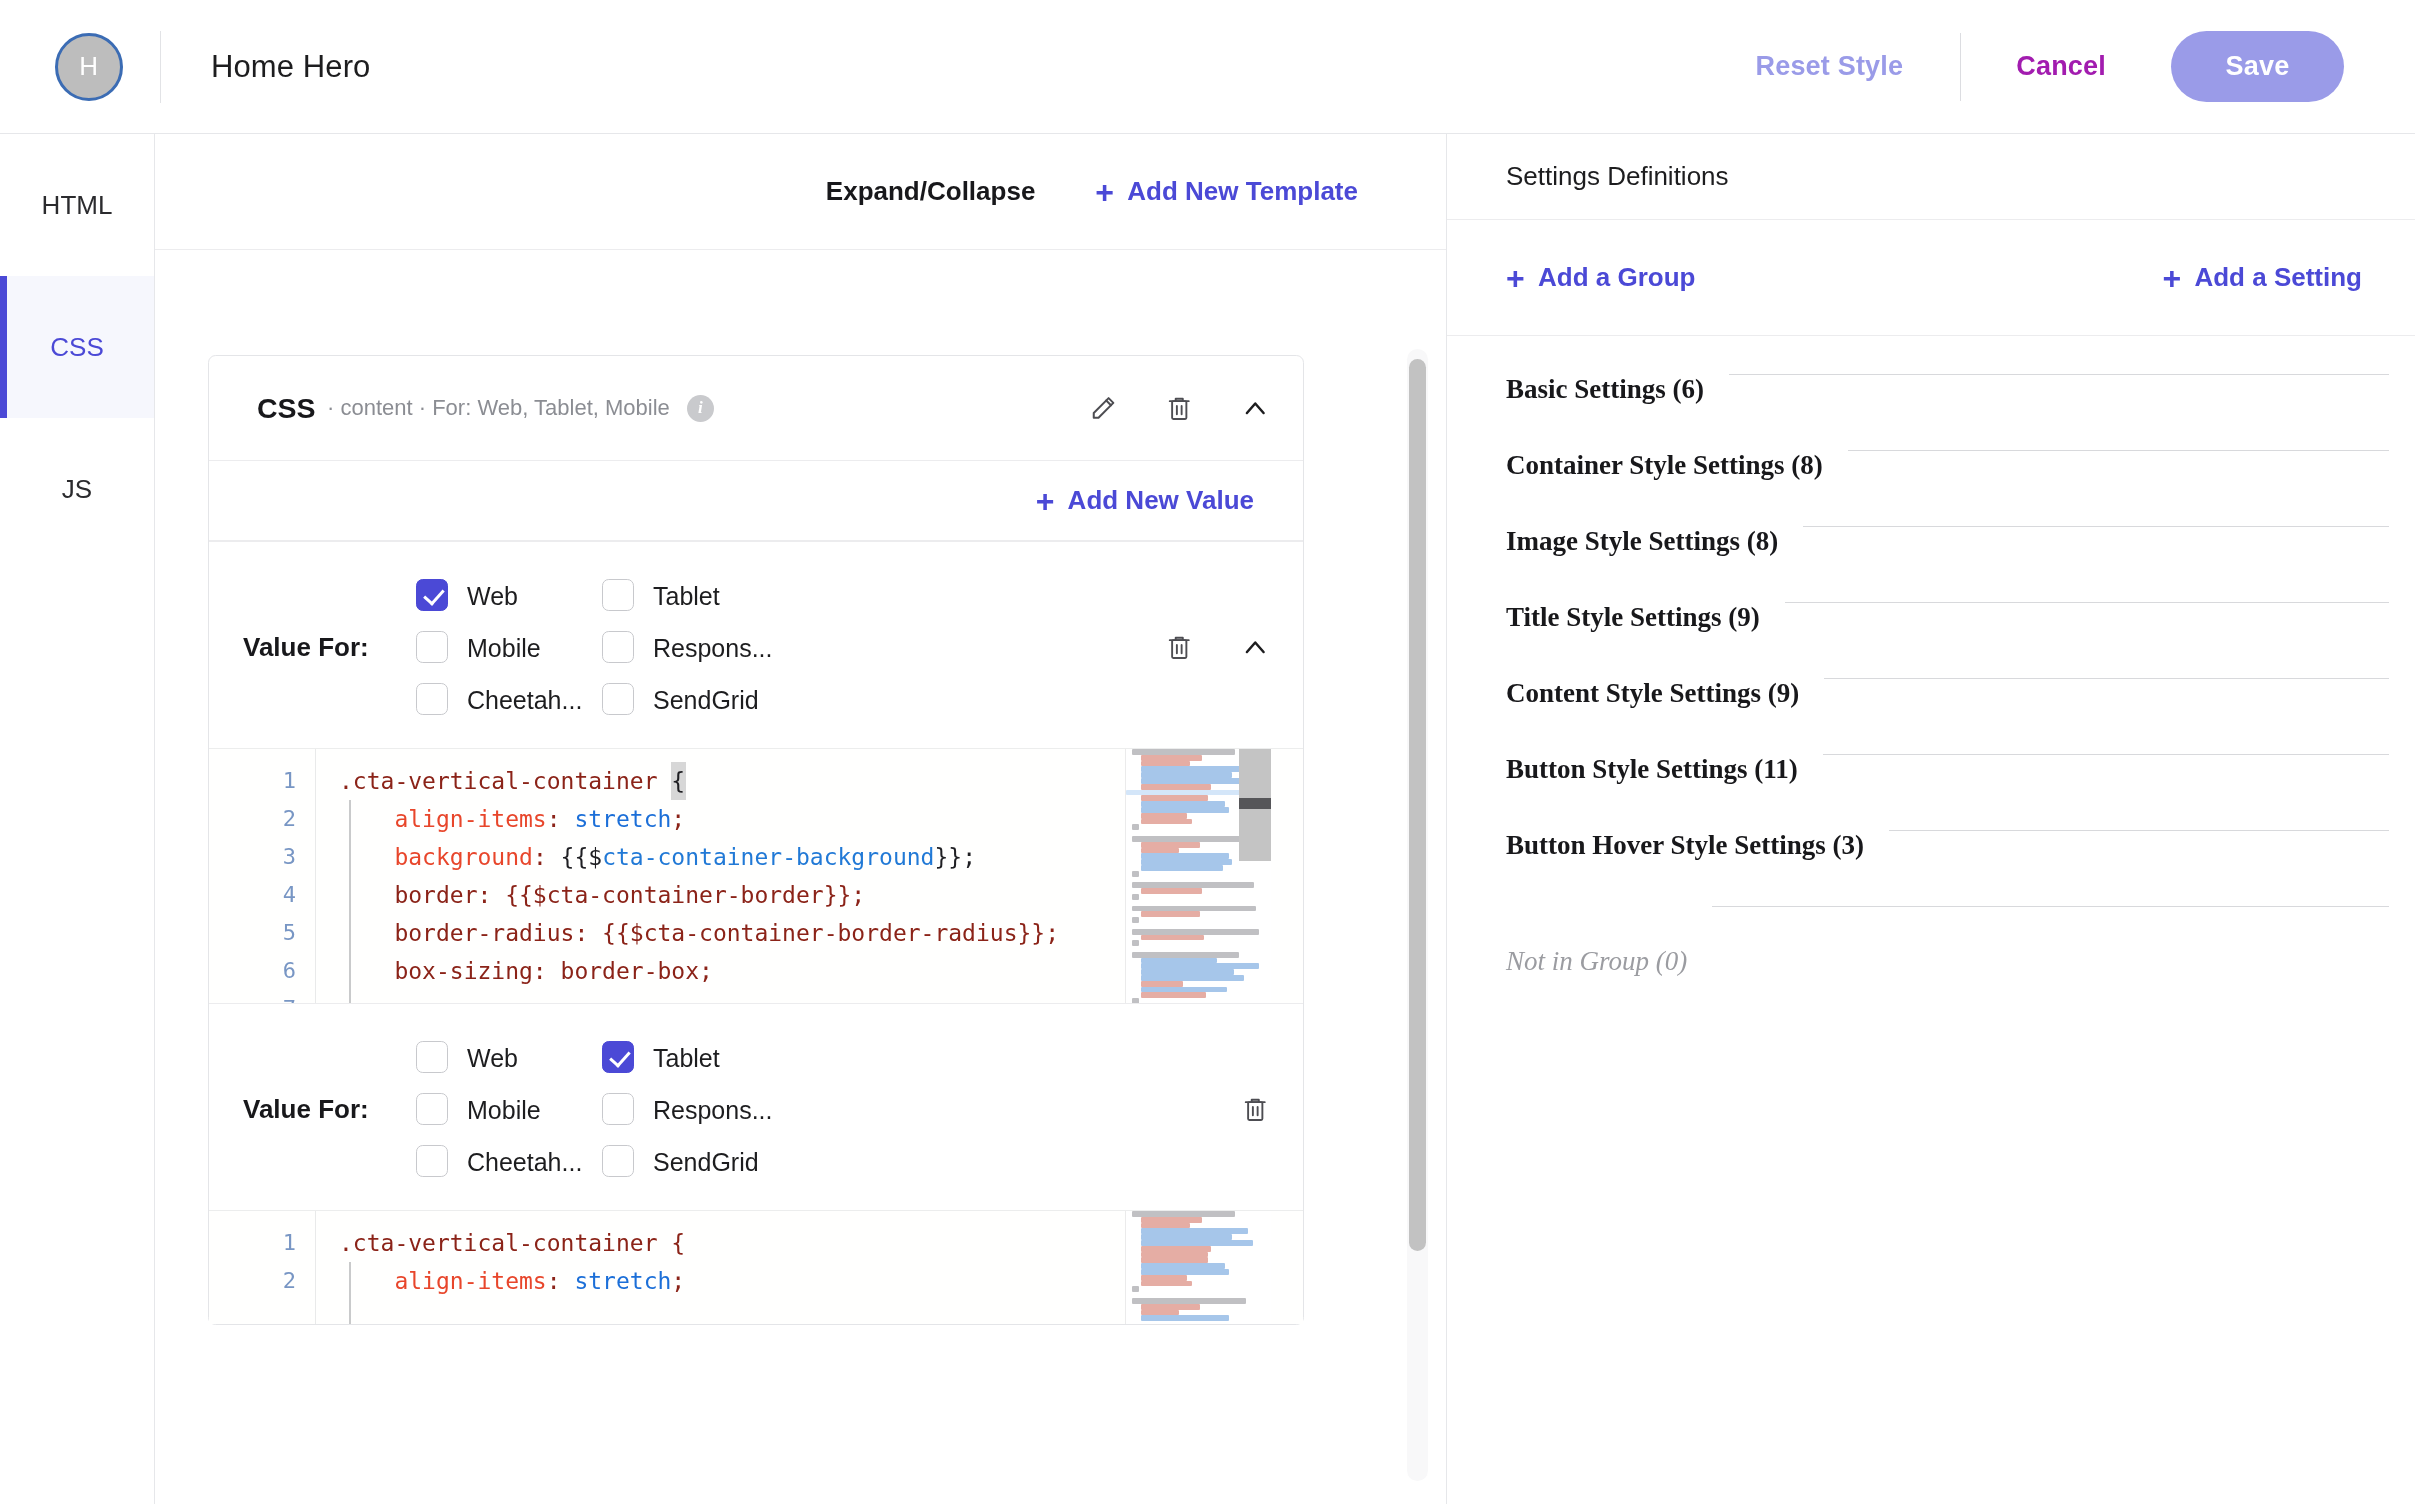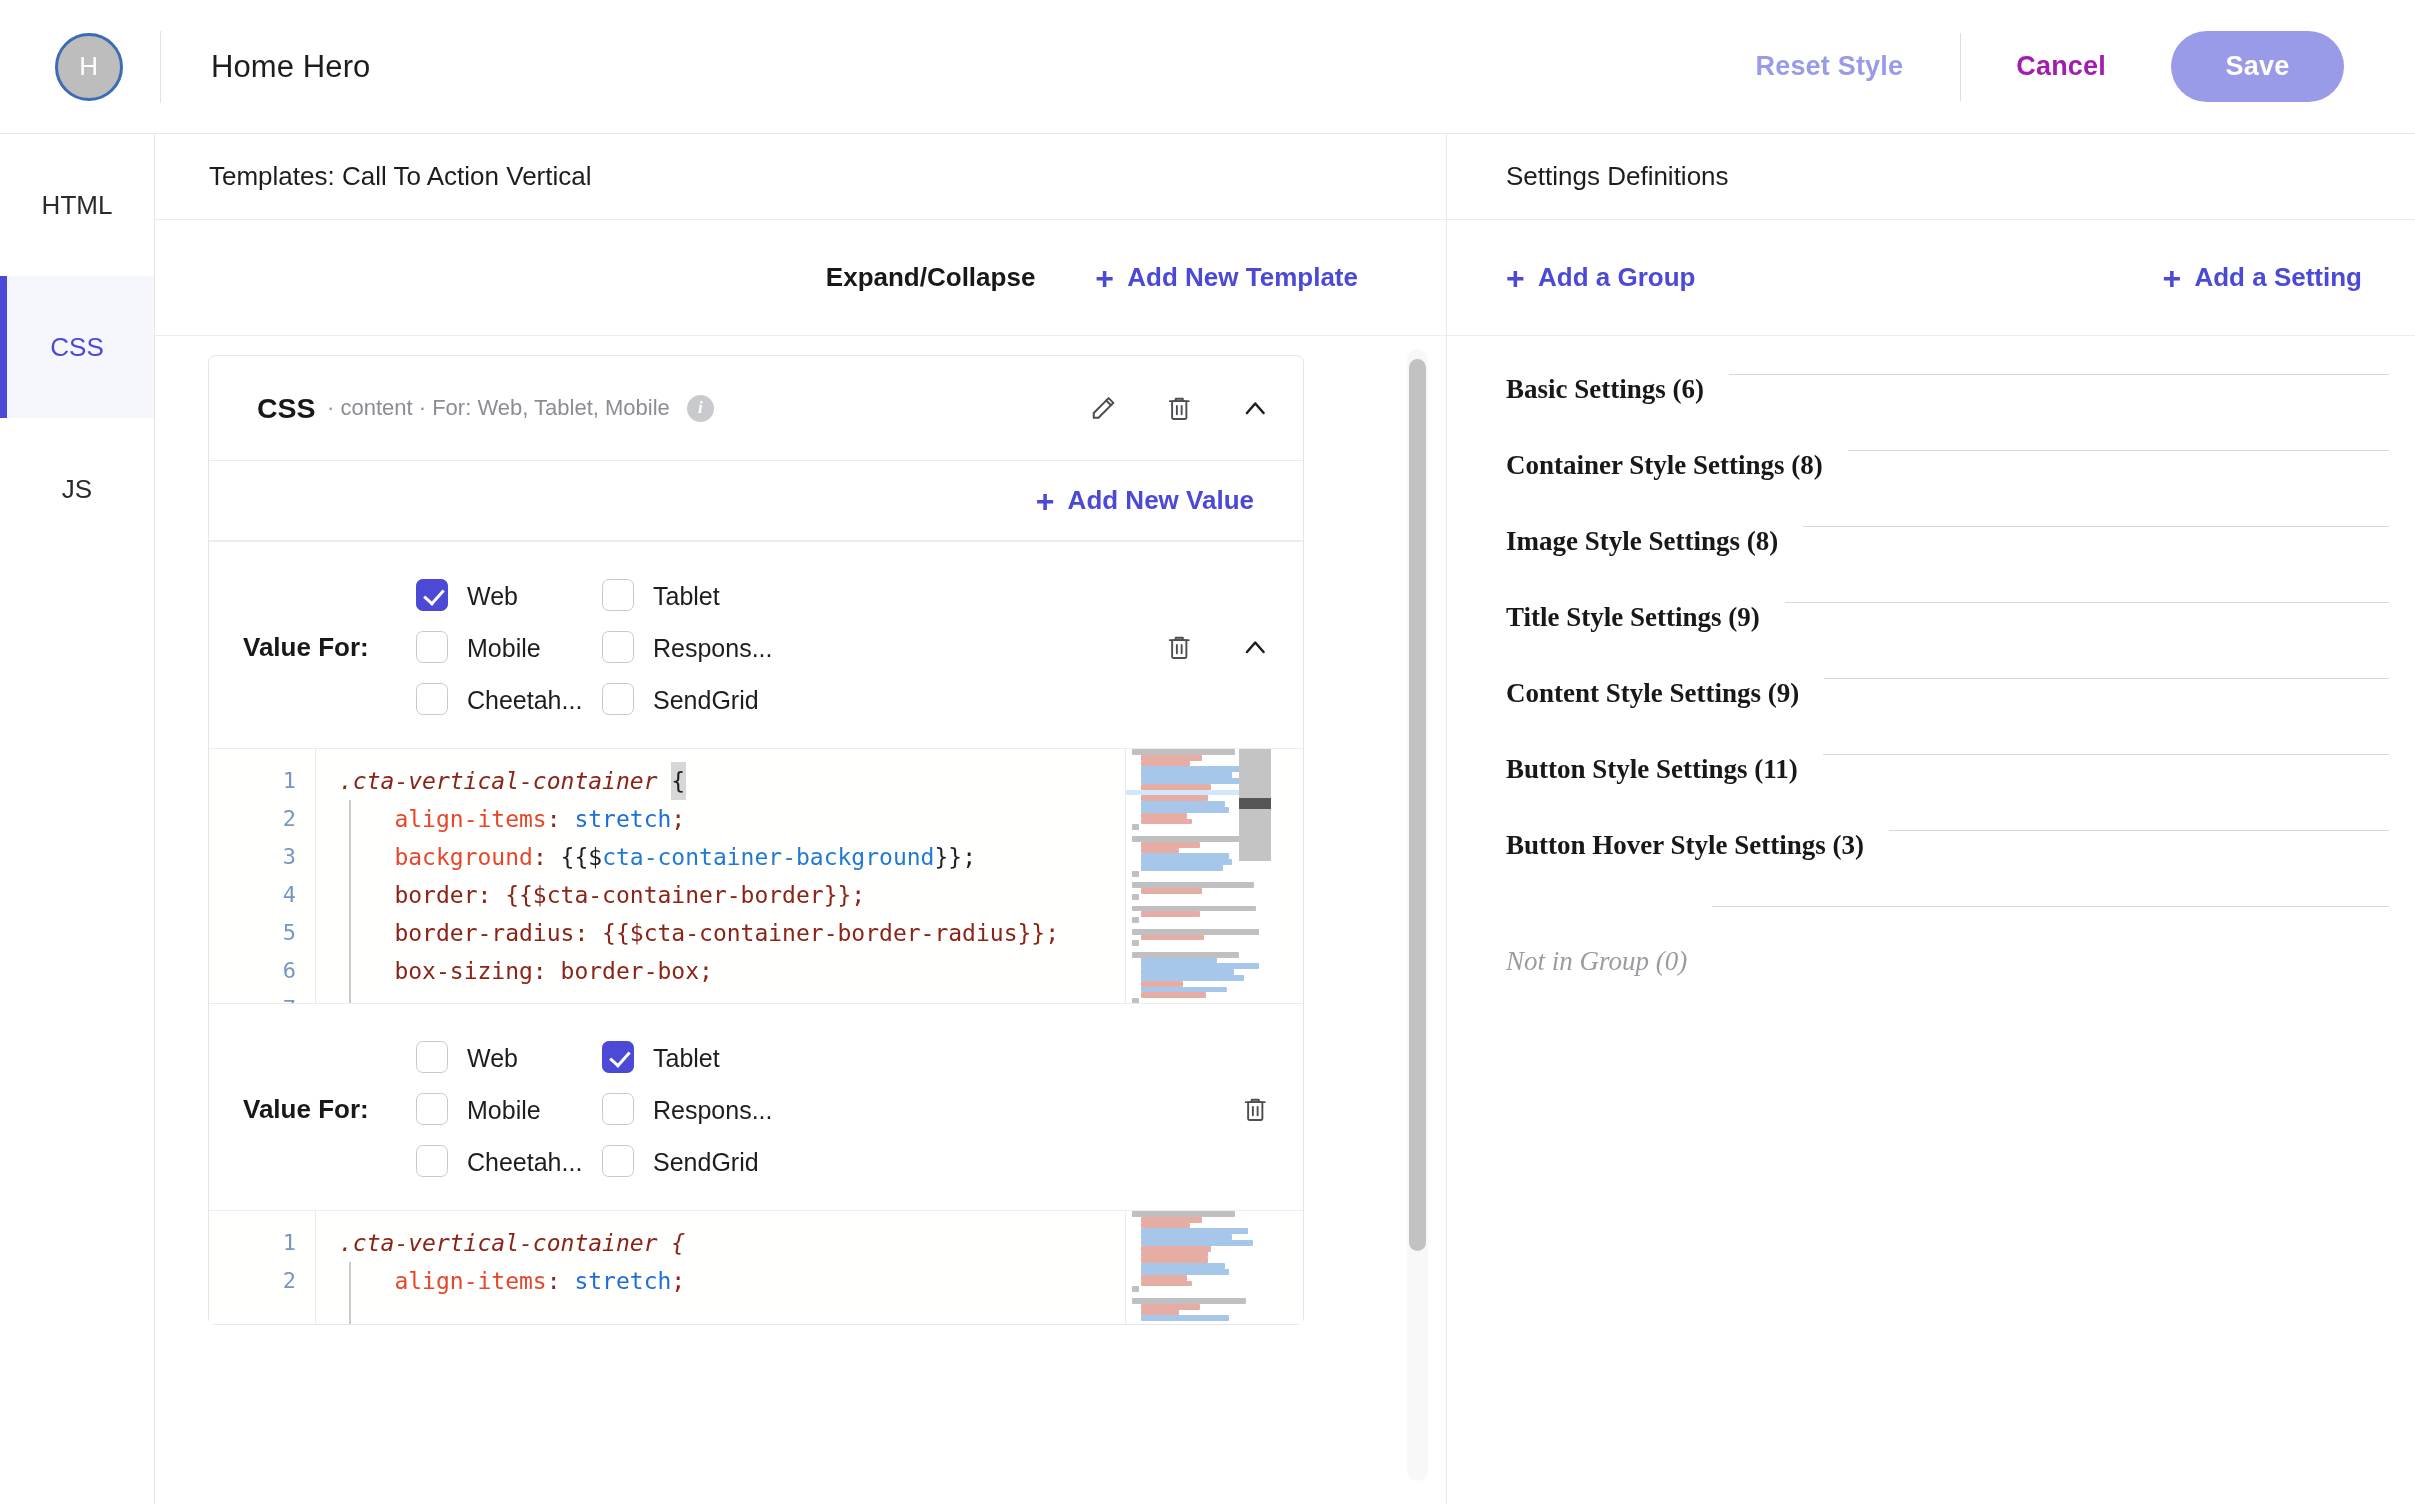--- a/index.html
+++ b/index.html
@@ -183,21 +183,21 @@
   }
   .code-area { flex: 1; position: relative; padding-top: 13.3px; overflow: hidden; }
   .cl {
     height: 38px; line-height: 38px; font-size: 23px; white-space: pre;
     padding-left: 23px; color: #8b2318;
   }
   .indent-guide {
     position: absolute; left: 33px; top: 51px; bottom: 0; width: 1.9px;
     background: #c9cacb;
   }
-  .tok-sel { color: #8b2318; font-style: italic; }
+  .tok-sel { color: #8b2318; }
   .tok-prop { color: #e8462b; }
   .tok-val { color: #1c6fd8; }
   .tok-brace { color: #1f1f23; }
   .tok-var { color: #2179d6; }
   .tok-plain { color: #8b2318; }
   .cursor-box {
     display: inline-block; background: #d7d7d7; width: 14.3px;
   }
 
   
@@ -277,23 +277,20 @@
   <div class="rail-item active">
     <span>CSS</span>
   </div>
   <div class="rail-item">
     <span>JS</span>
   </div>
 </div>
 
 <div class="center">
 
-  <div class="center-head">
-    <span>Templates: Call To Action Vertical</span>
-  </div>
 
   <div class="center-actions">
     <div class="expand-collapse">Expand/Collapse</div>
     <div class="link-action">
       <span class="plus">+</span>
       <span>Add New Template</span>
     </div>
   </div>
 
   <div class="center-scroll">

